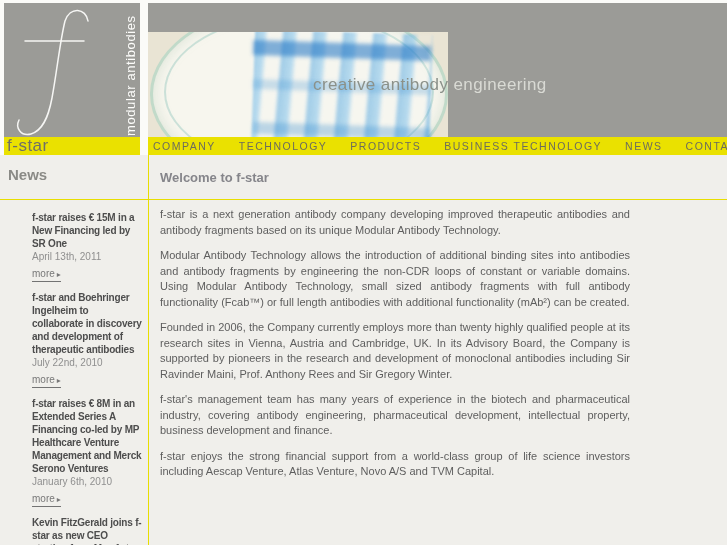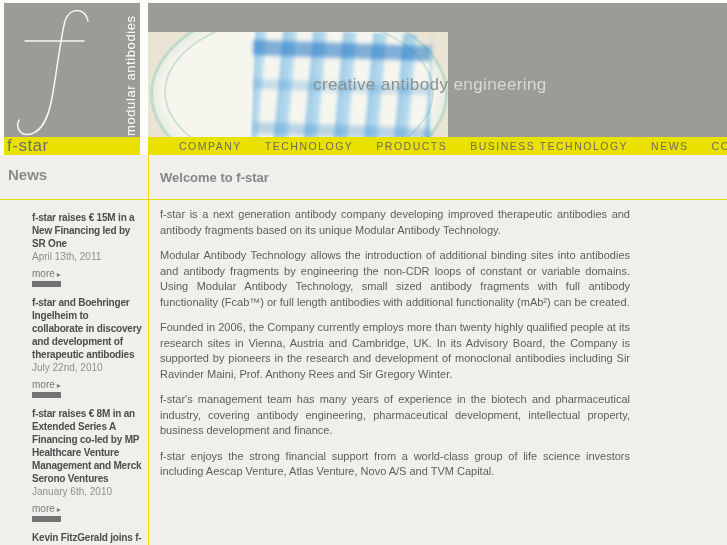--- a/index.html
+++ b/index.html
@@ -21,36 +21,36 @@
   .gel-lanes{position:absolute;left:105px;top:0px;width:178px;height:122px;transform:rotate(2deg);filter:blur(1px);
     background:repeating-linear-gradient(93deg,rgba(80,165,225,0.50) 0px,rgba(130,195,238,0.55) 9px,rgba(238,246,252,0.12) 14px,rgba(238,246,252,0.12) 26px,rgba(80,165,225,0.50) 30px);}
   .gel-band-top{position:absolute;left:105px;top:11px;width:178px;height:15px;background:rgba(30,115,195,0.55);filter:blur(2px);transform:rotate(2deg);}
   .gel-band-mid{position:absolute;left:105px;top:50px;width:178px;height:10px;background:rgba(60,145,210,0.25);filter:blur(2px);transform:rotate(2deg);}
   .gel-band-low{position:absolute;left:105px;top:93px;width:178px;height:12px;background:rgba(50,135,205,0.30);filter:blur(2px);transform:rotate(2deg);}
   #tagline{position:absolute;left:165px;top:72px;font-size:17px;letter-spacing:0.4px;white-space:nowrap;}
   #tagline .t1{color:#8b918a;}
   #tagline .t2{color:#d9dad4;}
 
   
-  #nav-bar{position:absolute;left:148px;top:137px;width:579px;height:18px;background:#eae100;display:flex;align-items:center;padding-left:31px;gap:23px;box-sizing:border-box;}
+  #nav-bar{position:absolute;left:148px;top:137px;width:579px;height:18px;background:#eae100;display:flex;align-items:center;padding-left:5px;gap:23px;box-sizing:border-box;}
   .nav-item{font-size:10.5px;letter-spacing:1.5px;color:#6c6c5c;cursor:pointer;text-decoration:none;white-space:nowrap;}
 
   
   #content-bg{position:absolute;left:0;top:155px;width:727px;height:390px;background:#f0efeb;}
   #hrule{position:absolute;left:0;top:199px;width:727px;height:1px;background:#e8de00;}
   #vrule{position:absolute;left:148px;top:155px;width:1px;height:390px;background:#e8de00;}
 
   #news-heading{position:absolute;left:8px;top:166px;font-size:15px;font-weight:bold;color:#8a8a86;}
   #main-heading{position:absolute;left:160px;top:170px;font-size:13px;font-weight:bold;color:#85858a;}
 
   #sidebar-list{position:absolute;left:8px;top:211px;width:134px;}
   .news-item{margin-bottom:9px;margin-left:24px;}
   .news-title{font-size:10px;font-weight:bold;color:#4d4d4d;line-height:13px;letter-spacing:-0.2px;cursor:pointer;}
   .news-date{font-size:10px;color:#8f8f8f;line-height:13px;}
-  .more-link{display:inline-block;font-size:10px;color:#787878;line-height:12px;border-bottom:6px solid #737373;cursor:pointer;text-decoration:none;}
+  .more-link{display:inline-block;font-size:10px;color:#787878;line-height:12px;border-bottom:1px solid #737373;cursor:pointer;text-decoration:none;}
   .more-arr{font-size:8px;margin-left:2px;color:#787878;}
 
   #main-text{position:absolute;left:160px;top:207px;width:470px;}
   #main-text p{margin:0 0 10px 0;font-size:11px;line-height:15.5px;color:#5e5e5e;text-align:justify;}
 </style>
 </head>
 <body>
 
 <div id="page">
 

